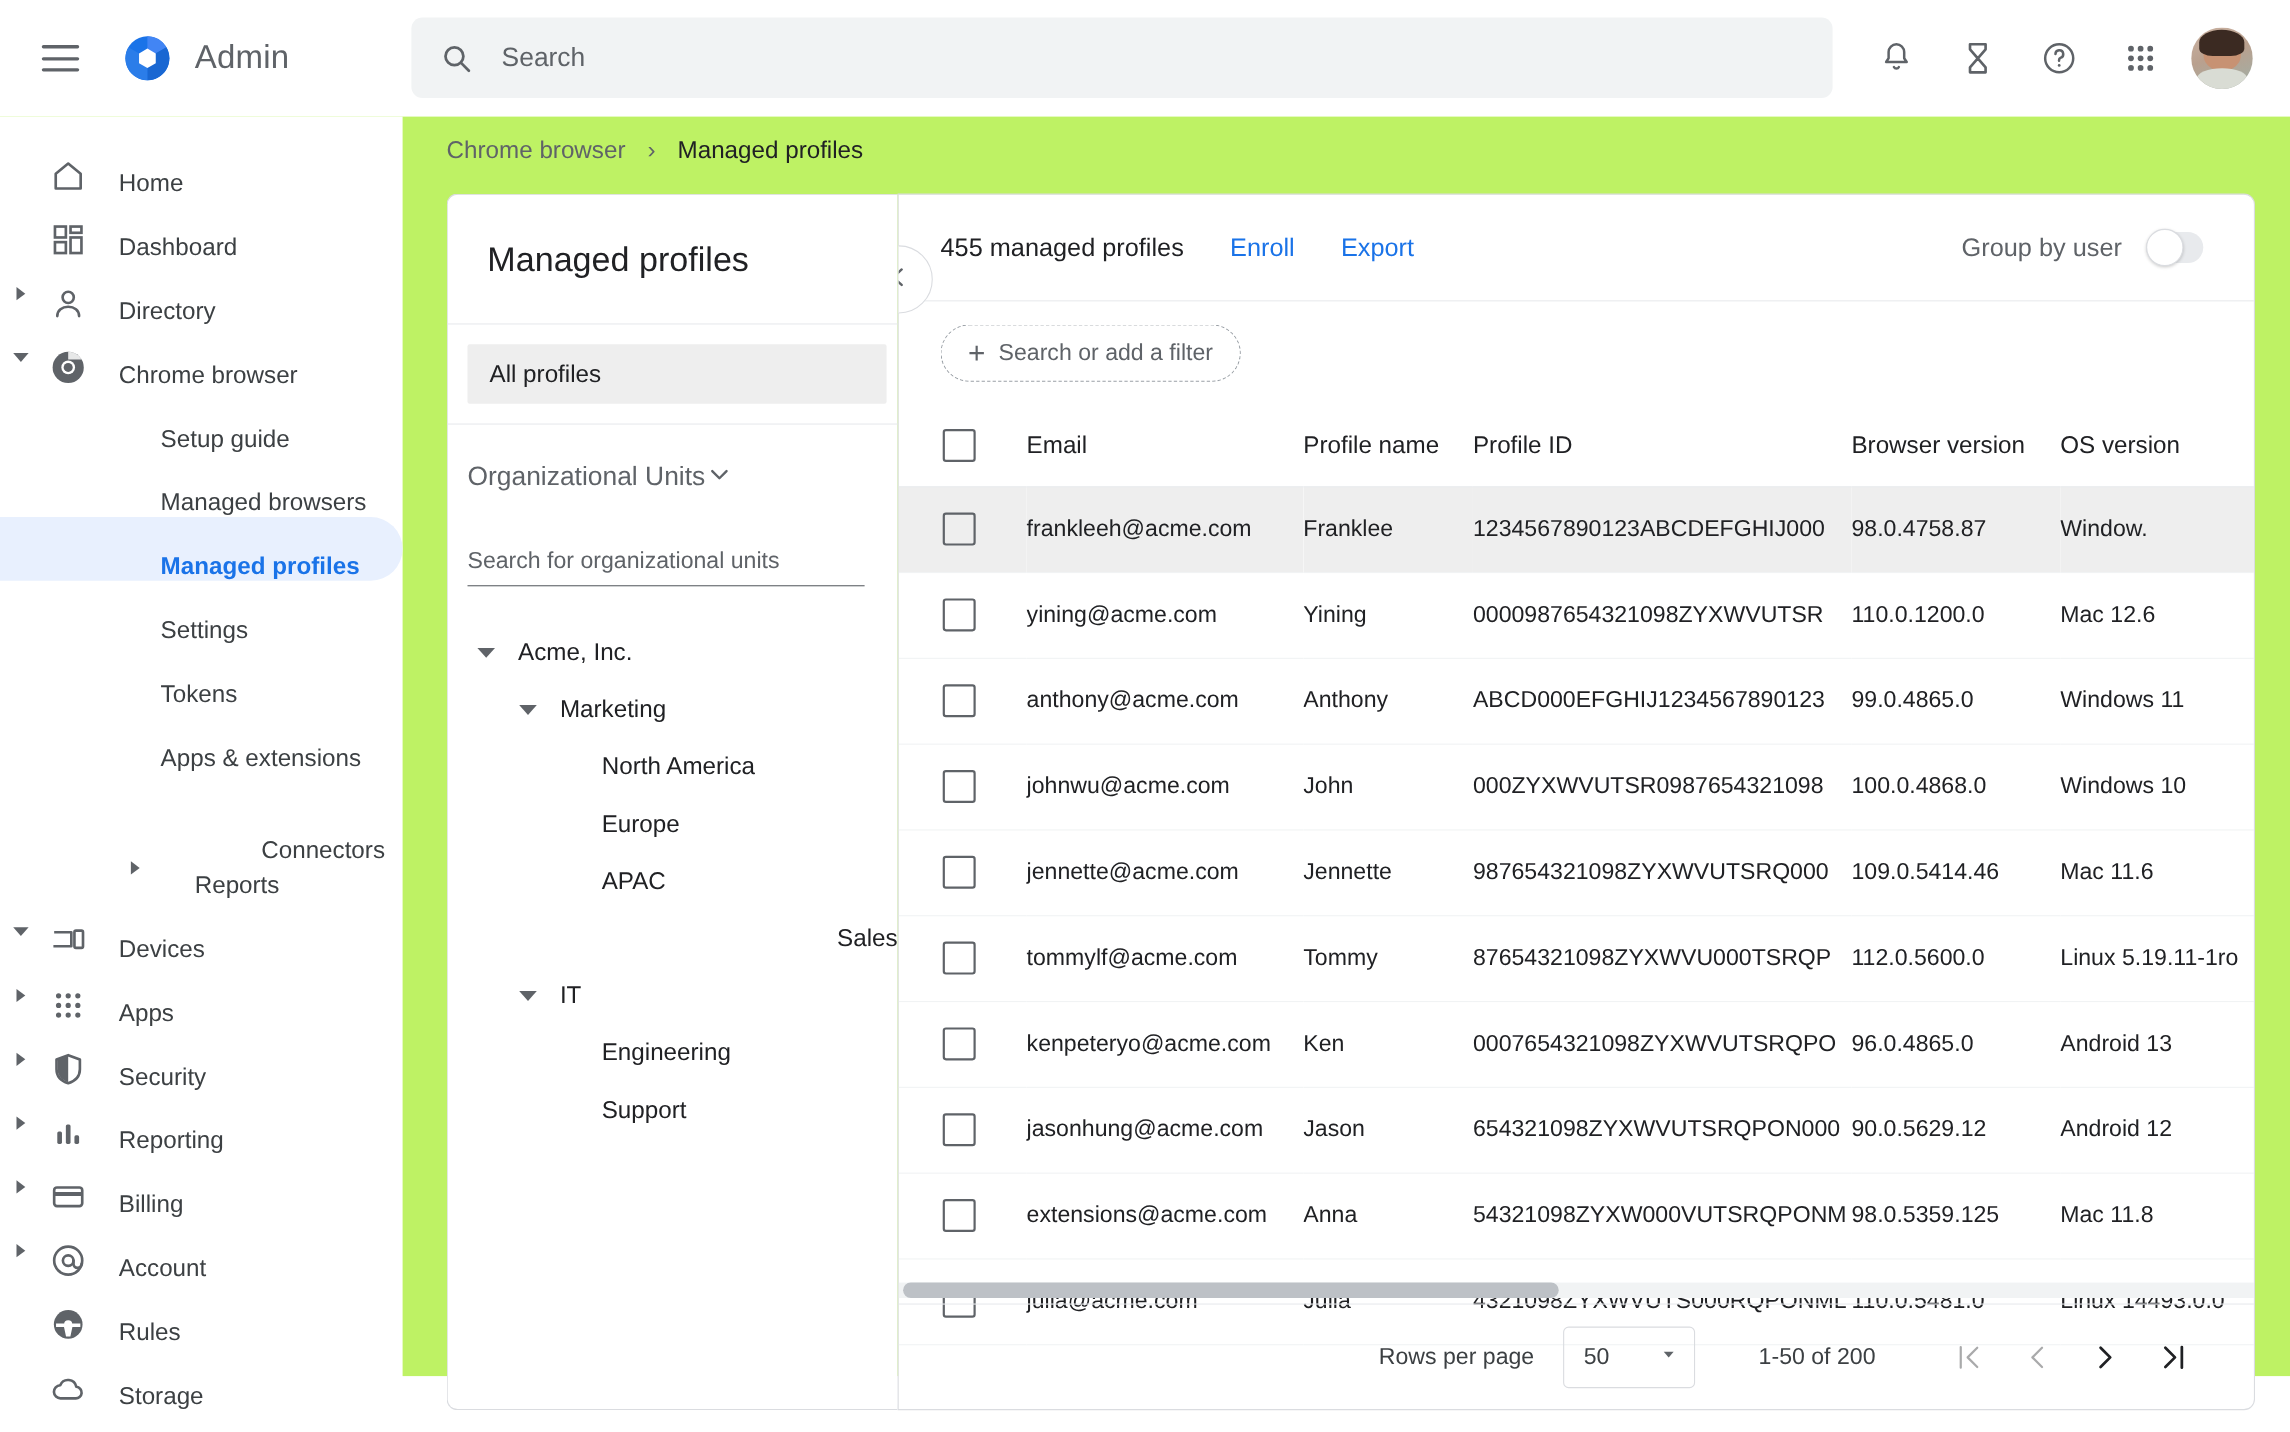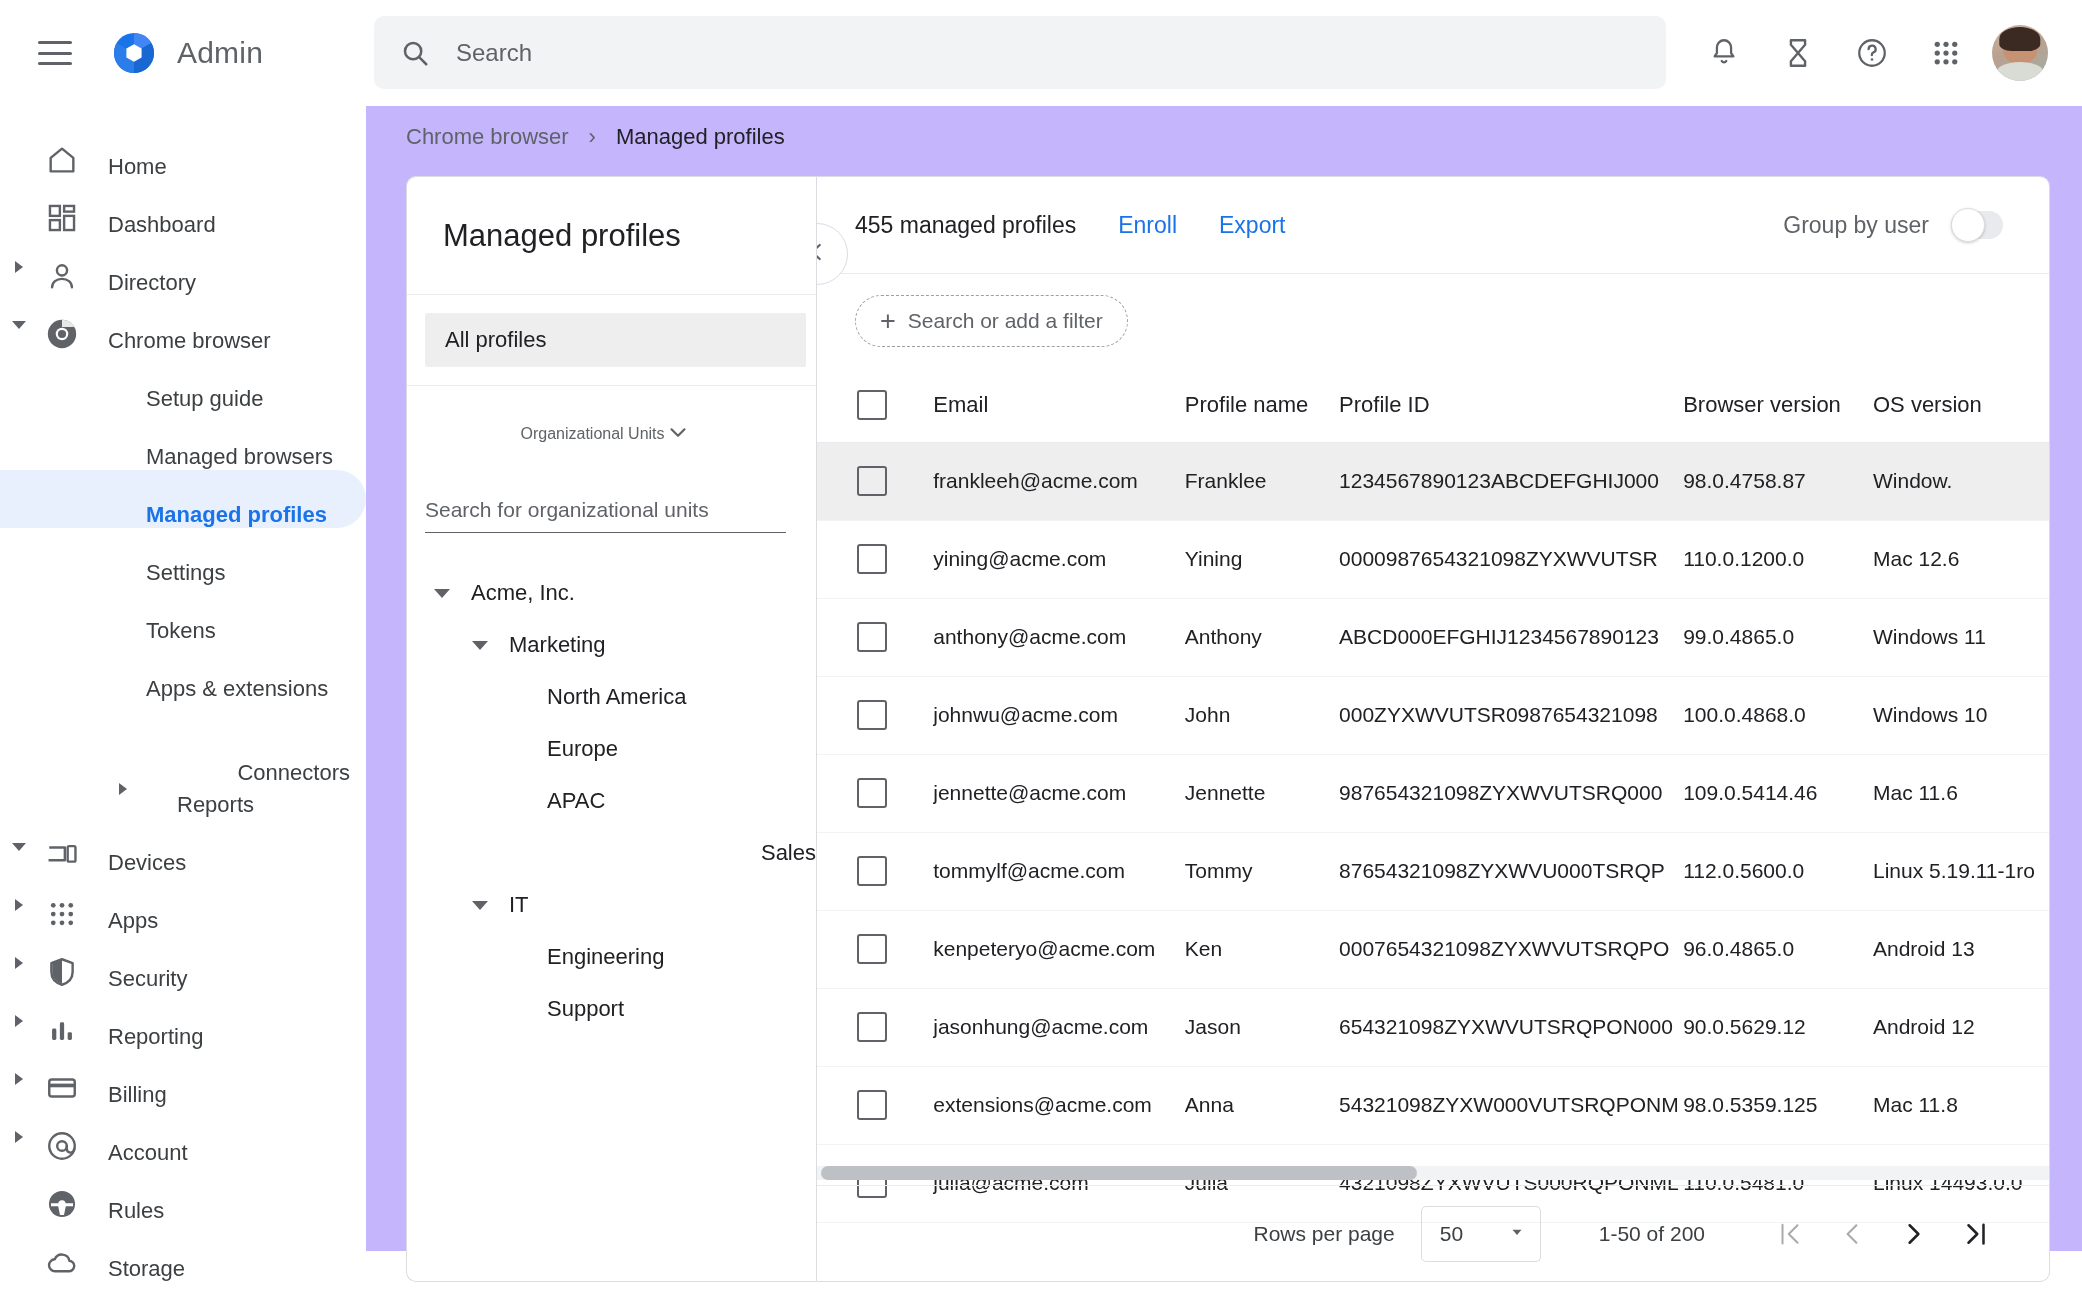--- a/index.html
+++ b/index.html
@@ -3,21 +3,21 @@
 <meta charset="utf-8">
 <style>
   * { box-sizing: border-box; margin: 0; padding: 0; }
   html, body {
     width: 2082px; height: 1302px;
     font-family: "Liberation Sans", sans-serif;
     background: #ffffff;
     color: #3c4043;
     overflow: hidden;
   }
-  .app { position: relative; width: 2082px; height: 1251px; background:#c4b5fd; }
+  .app { position: relative; width: 2082px; height: 1251px; background:#bef264; }
 
   
   .topbar {
     position: absolute; top: 0; left: 0; width: 2082px; height: 106px;
     display: flex; align-items: center; background: #fff;
   }
   .hamburger { width: 34px; height: 24px; margin-left: 38px; display: flex; flex-direction: column; justify-content: space-between; cursor: pointer; }
   .hamburger span { display: block; height: 3px; background: #5f6368; border-radius: 2px; }
   .brand { display: flex; align-items: center; margin-left: 40px; }
   .brand-logo { width: 44px; height: 44px; position: relative; }
@@ -98,22 +98,22 @@
   .oupanel { width: 410px; height: 1106px; border-radius: 10px 0 0 10px; border-right: none; position: relative; }
   .ou-head { height: 118px; display:flex; align-items:center; padding: 0 36px; border-bottom: 1px solid #e8eaed;}
   .ou-title { font-size: 31px; color: #202124; }
   .allprofiles {
     margin: 18px 10px 18px 18px; height: 54px; background: #eeeeee;
     display: flex; align-items: center; padding-left: 20px;
     font-size: 22px; color: #202124; cursor: pointer; border-radius: 2px;
   }
   .ou-sep { height: 1px; background: #e8eaed; }
   .ou-collapse {
-    height: 68px; display: flex; align-items: center; justify-content: center;
-    padding: 0 30px 0 18px; font-size: 16px; color: #5f6368; cursor: pointer; margin-top: 14px;
+    height: 68px; display: flex; align-items: center; justify-content: flex-start;
+    padding: 0 30px 0 18px; font-size: 24px; color: #5f6368; cursor: pointer; margin-top: 14px;
   }
   .ou-search { margin: 30px 30px 0 18px; position: relative; }
   .ou-search input {
     width: 100%; border: none; border-bottom: 1px solid #5f6368; outline: none;
     font-family: "Liberation Sans", sans-serif; font-size: 21px; color: #5f6368;
     padding-bottom: 10px; background: transparent;
   }
   .ou-search input::placeholder { color: #5f6368; }
   .tree { margin-top: 34px; }
   .tree-node { display: flex; align-items: center; height: 52px; font-size: 22px; color: #202124; cursor: pointer; }

